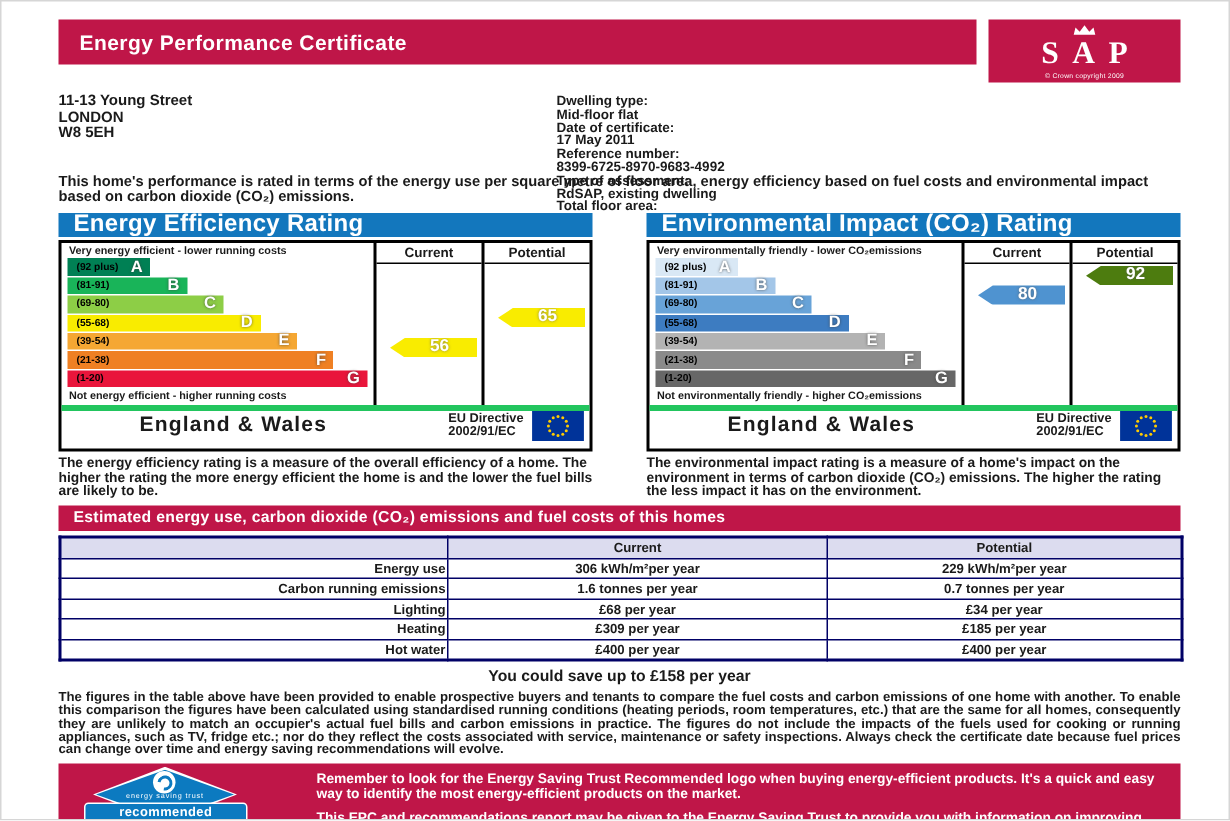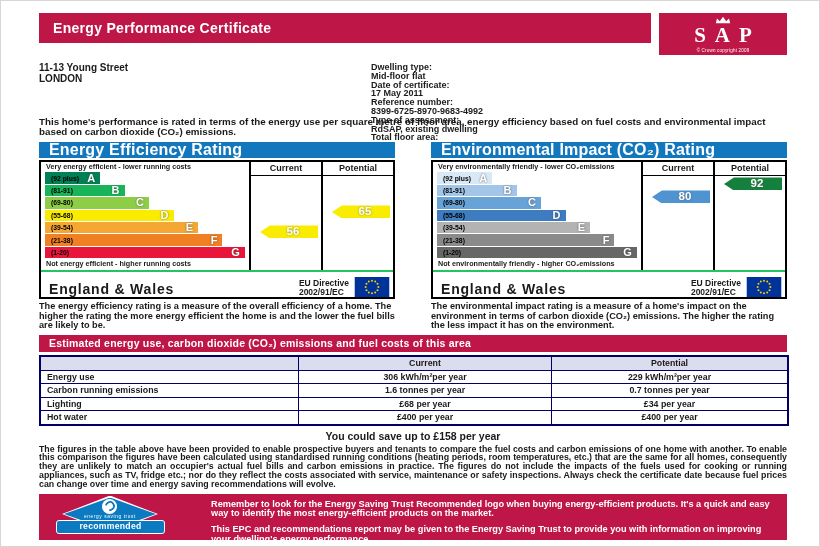--- a/index.html
+++ b/index.html
@@ -35,34 +35,34 @@
   .band-row{height:11.4px;margin:0 0 1px 4px;}
   .band-bar{height:100%;display:flex;align-items:center;justify-content:space-between;box-sizing:border-box;padding:0 5px 0 6px;}
   .band-range{font-size:6.8px;color:#000;white-space:nowrap;}
   .band-letter{font-size:11px;color:#fff;line-height:1;text-shadow:0 0 2px rgba(60,60,60,.8);}
   .col{width:70px;position:relative;}
   .col-current{border-right:2px solid #000;}
   .col-head{font-size:9px;text-align:center;height:13px;line-height:13px;border-bottom:1px solid #000;}
   .arrow{position:absolute;right:3px;width:58px;height:13px;line-height:13px;box-sizing:border-box;padding-left:8px;
     color:#fff;font-size:11.5px;text-align:center;text-shadow:0 0 2px rgba(90,90,90,.7);
     clip-path:polygon(0 50%,17% 0,100% 0,100% 100%,17% 100%);}
-  .chart-footer{border-top:2px solid #22c55e;height:25px;display:flex;align-items:flex-end;}
+  .chart-footer{border-top:4px solid #22c55e;height:25px;display:flex;align-items:flex-start;padding-left:44px;}
   .region{flex:1;font-size:14px;letter-spacing:.8px;padding-left:8px;}
   .directive{font-size:8.5px;line-height:9px;margin-right:5px;white-space:nowrap;}
   .eu-flag{width:36px;height:20px;margin-right:3px;flex:none;}
   .eu-bg{fill:var(--eu-flag-blue);}
   .eu-stars circle{fill:var(--star-yellow);}
   .chart-expl{font-size:9.2px;line-height:9.4px;margin-top:3px;}
   
   .cost-banner{margin-top:4px;height:17px;line-height:17px;background:var(--banner-red);color:#fff;font-size:10.5px;padding-left:10px;letter-spacing:.2px;}
   table.cost-table{width:750px;border-collapse:collapse;margin-top:3px;border:2px solid var(--table-border);}
   .cost-table th,.cost-table td{border:1px solid var(--table-border);font-size:8.8px;font-weight:700;}
   .cost-table th{background:var(--table-header-bg);height:11px;text-align:center;}
   .cost-table td{height:10.5px;text-align:center;}
-  .cost-table td.row-label{text-align:left;padding-left:6px;}
+  .cost-table td.row-label{text-align:right;padding-left:6px;}
   .cost-table th:nth-child(1),.cost-table td:nth-child(1){width:250px;}
   .cost-table th:nth-child(2),.cost-table td:nth-child(2){width:250px;}
   .save-line{text-align:center;font-size:10.5px;margin-top:4px;}
   .figures-note{font-size:8.8px;line-height:8.8px;margin-top:3px;text-align:justify;}
   
   .est-banner{margin-top:5px;height:46px;background:var(--banner-red);position:relative;}
   .est-logo{position:absolute;left:16px;top:2px;width:110px;height:43px;}
   .est-diamond-outer{position:absolute;left:7px;top:0;width:96px;height:37px;background:#fff;
     clip-path:polygon(50% 0,100% 50%,50% 100%,0 50%);}
   .est-diamond{position:absolute;left:9px;top:2px;width:92px;height:33px;background:var(--est-blue);
@@ -91,20 +91,21 @@
       </span>
       <span class="sap-text">SAP</span>
       <span class="sap-copy">© Crown copyright 2009</span>
     </div>
   </div>
 
   <div class="info-row">
     <div class="address-block">
         <div>11-13 Young Street</div>
         <div>LONDON</div>
+        <div>W8 5EH</div>
       </div>
     <div class="details-list">
         <div class="detail-row">
           <span class="detail-label">Dwelling type:</span>
           <span class="detail-value">Mid-floor flat</span>
         </div>
         <div class="detail-row">
           <span class="detail-label">Date of certificate:</span>
           <span class="detail-value">17 May 2011</span>
         </div>
@@ -267,21 +268,21 @@
                 </div>
               </div>
             <div class="caption">Not environmentally friendly - higher CO₂emissions</div>
           </div>
           <div class="col col-current">
             <div class="col-head">Current</div>
             <div class="arrow" style="background: rgb(79, 147, 208); top: 28px;">80</div>
           </div>
           <div class="col col-potential">
             <div class="col-head">Potential</div>
-            <div class="arrow" style="background: #15803d; top: 15px;">92</div>
+            <div class="arrow" style="background: #4d7c0f; top: 15px;">92</div>
           </div>
         </div>
         <div class="chart-footer">
           <div class="region">England &amp; Wales</div>
           <div class="directive">
             <div>EU Directive</div>
             <div>2002/91/EC</div>
           </div>
           <svg class="eu-flag" viewBox="0 0 38 22">
             <rect class="eu-bg" width="38" height="22"></rect>
@@ -300,21 +301,21 @@
                 <circle cx="25.06" cy="7.5" r="1.1"></circle>
             </g>
           </svg>
         </div>
       </div>
       <div class="chart-expl">The environmental impact rating is a measure of a home's impact on the environment in terms of carbon dioxide (CO₂) emissions. The higher the rating the less impact it has on the environment.</div>
     </div>
 
   </div>
 
-  <div class="cost-banner">Estimated energy use, carbon dioxide (CO₂) emissions and fuel costs of this area</div>
+  <div class="cost-banner">Estimated energy use, carbon dioxide (CO₂) emissions and fuel costs of this homes</div>
 
   <table class="cost-table">
     <thead>
         <tr id="cost-head">
           <th></th>
           <th>Current</th>
           <th>Potential</th>
         </tr>
       </thead>
     <tbody id="cost-body">
@@ -325,20 +326,25 @@
         </tr>
         <tr>
           <td class="row-label">Carbon running emissions</td>
           <td class="row-value">1.6 tonnes per year</td>
           <td class="row-value">0.7 tonnes per year</td>
         </tr>
         <tr>
           <td class="row-label">Lighting</td>
           <td class="row-value">£68 per year</td>
           <td class="row-value">£34 per year</td>
+        </tr>
+        <tr>
+          <td class="row-label">Heating</td>
+          <td class="row-value">£309 per year</td>
+          <td class="row-value">£185 per year</td>
         </tr>
         <tr>
           <td class="row-label">Hot water</td>
           <td class="row-value">£400 per year</td>
           <td class="row-value">£400 per year</td>
         </tr>
       </tbody>
   </table>
 
   <div class="save-line">You could save up to £158 per year</div>

